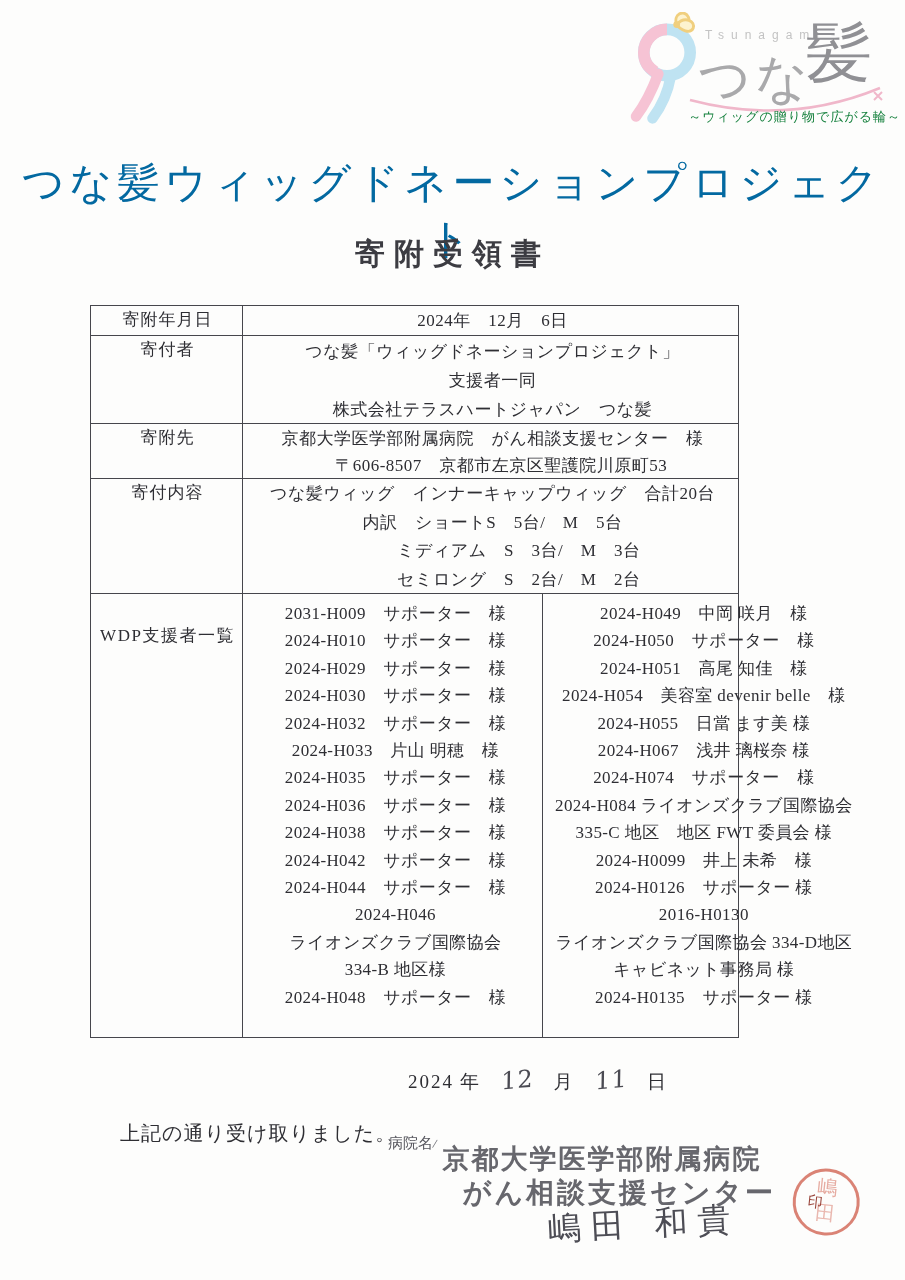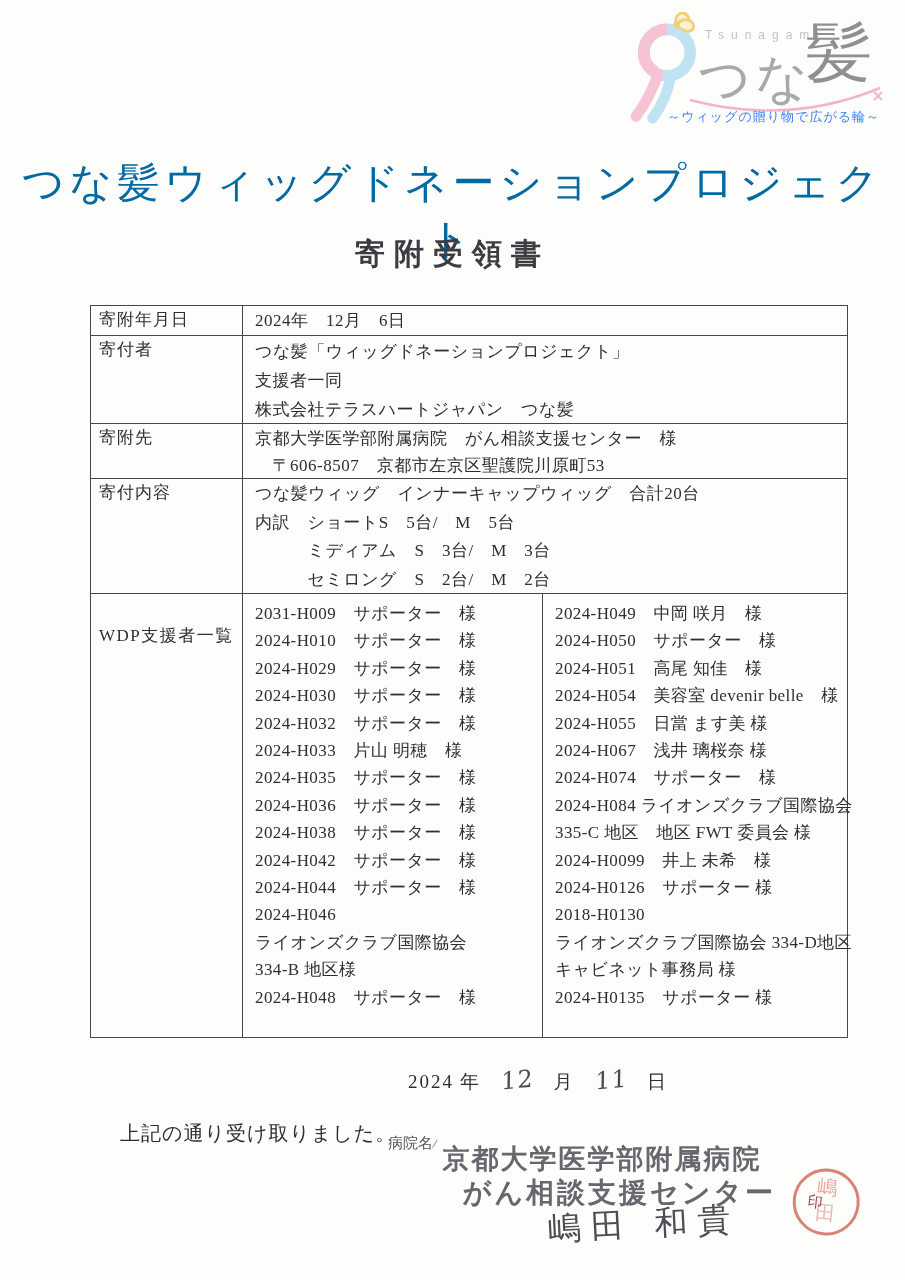--- a/index.html
+++ b/index.html
@@ -29,43 +29,44 @@
     font-size:52px;color:#a9a9ab;letter-spacing:4px;
     font-family:Liberation Serif, serif;
   }
   .logo-jp-kanji{
     position:absolute;left:196px;top:2px;
     font-size:66px;color:#909094;
     font-family:"Liberation Sans","DejaVu Sans",sans-serif;
   }
   .logo-swoosh{position:absolute;left:78px;top:78px;}
   .logo-tagline{
-    position:absolute;left:12px;top:102px;width:258px;
+    position:absolute;left:33px;top:102px;width:258px;
     text-align:right;
-    font-size:13px;color:#3b82f6;letter-spacing:1px;
+    font-size:13px;color:#15803d;letter-spacing:1px;
     font-family:Liberation Serif, serif;
   }
 
   
   .doc-title{
     position:absolute;top:155px;left:0;width:100%;
     text-align:center;font-size:42px;font-weight:500;
     letter-spacing:5px;color:#0369a1;margin:0;
   }
   .doc-subtitle{
     position:absolute;top:234px;left:0;width:100%;
     text-align:center;font-size:30px;font-weight:700;
     letter-spacing:9px;color:#3c3c42;margin:0;
   }
 
   
   .rtable{
-    position:absolute;left:90px;top:305px;width:758px;
+    position:absolute;left:90px;top:305px;width:649px;
     border:1.6px solid #46464c;box-sizing:border-box;
     font-size:17px;
+    text-align:center;
   }
   .trow{display:flex;border-top:1.4px solid #46464c;box-sizing:border-box;}
   .trow:first-child{border-top:none;}
   .tlabel{
     width:152px;flex:0 0 152px;
     border-right:1.4px solid #46464c;box-sizing:border-box;
     padding:2px 6px 0 8px;letter-spacing:1px;
   }
   .tcontent{flex:1;padding:1px 8px 0 12px;letter-spacing:.5px;}
   .r1{height:29px;} .r1 .line{line-height:27px;}
@@ -192,21 +193,21 @@
           <div class="line">2024-H050　サポーター　様</div>
           <div class="line">2024-H051　高尾 知佳　様</div>
           <div class="line">2024-H054　美容室 devenir belle　様</div>
           <div class="line">2024-H055　日當 ます美 様</div>
           <div class="line">2024-H067　浅井 璃桜奈 様</div>
           <div class="line">2024-H074　サポーター　様</div>
           <div class="line">2024-H084 ライオンズクラブ国際協会</div>
           <div class="line">335-C 地区　地区 FWT 委員会 様</div>
           <div class="line">2024-H0099　井上 未希　様</div>
           <div class="line">2024-H0126　サポーター 様</div>
-          <div class="line">2018-H0130</div>
+          <div class="line">2016-H0130</div>
           <div class="line">ライオンズクラブ国際協会 334-D地区</div>
           <div class="line">キャビネット事務局 様</div>
           <div class="line">2024-H0135　サポーター 様</div>
         </div>
     </div>
   </div>
 
   <div class="statement">上記の通り受け取りました。</div>
 
   <div class="dateline">

